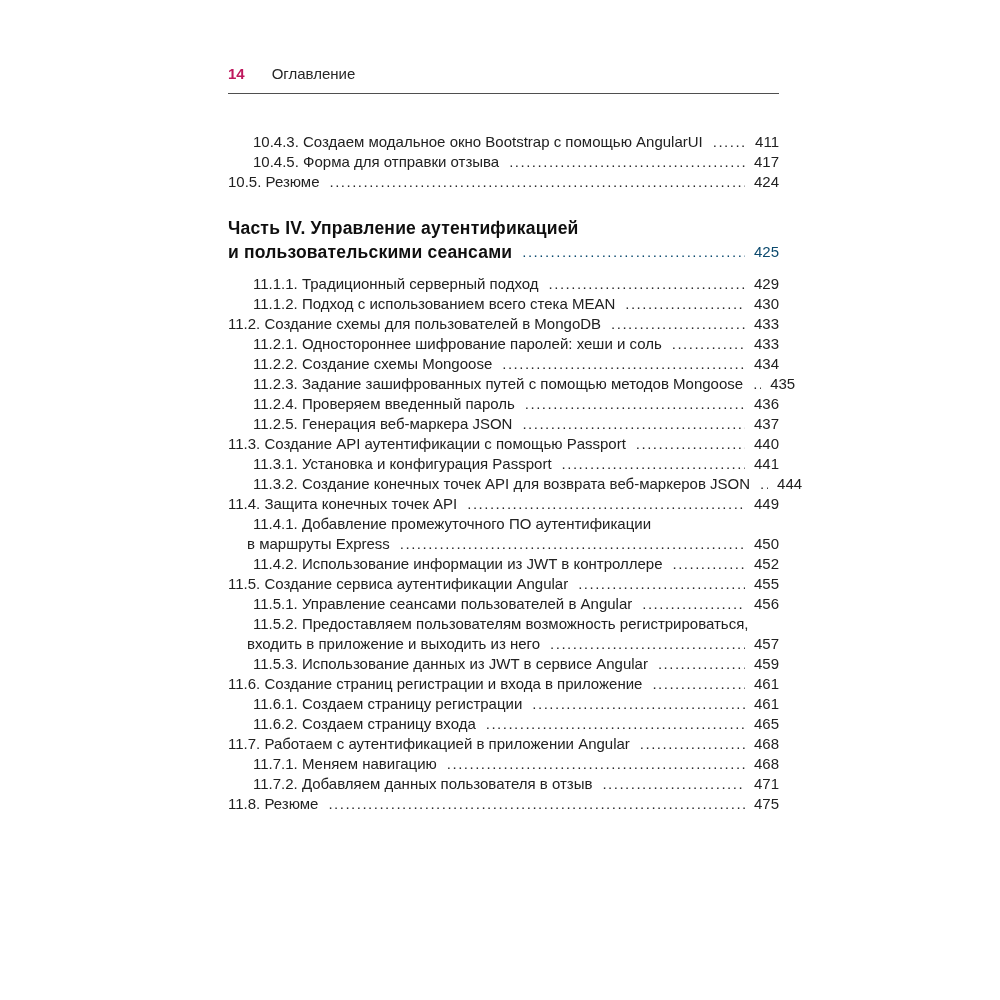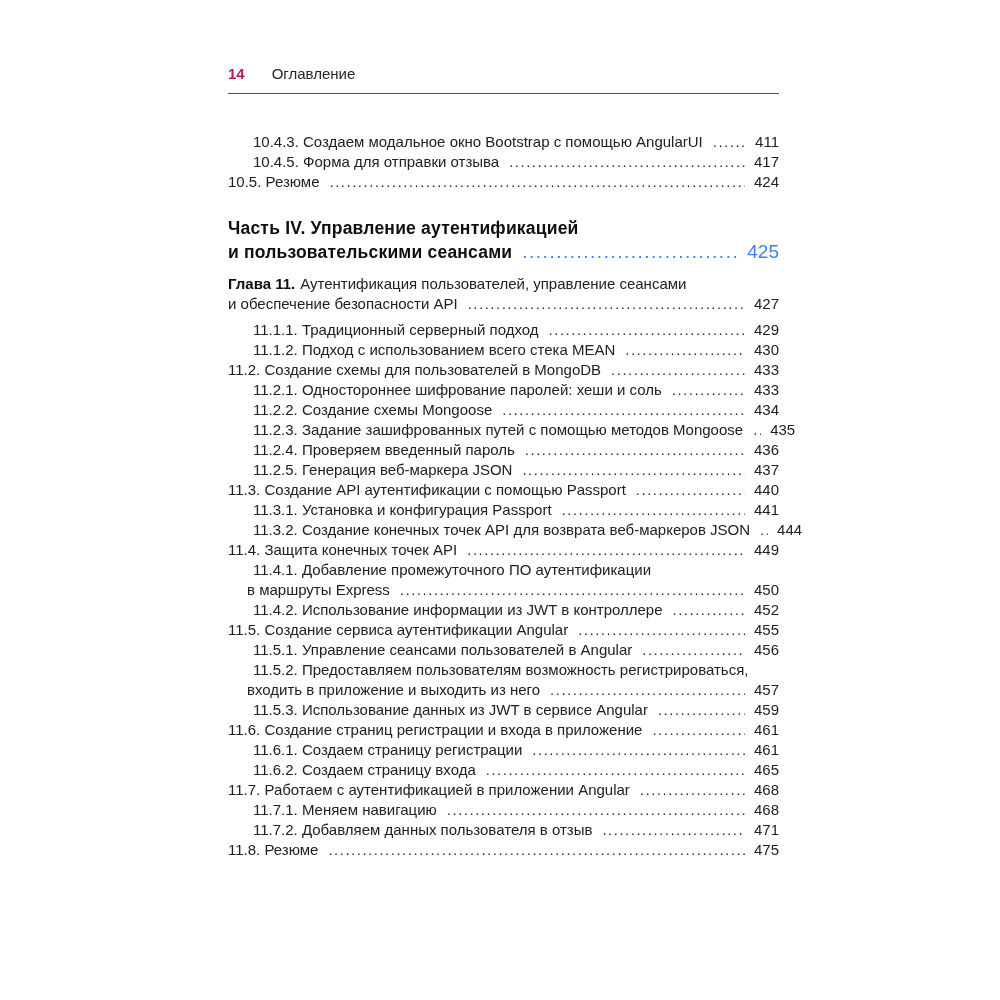--- a/index.html
+++ b/index.html
@@ -63,23 +63,23 @@
     font-size: 17.5px;
     line-height: 24px;
     margin-top: 24px;
     margin-bottom: 10px;
     color: #0f0f0f;
     letter-spacing: 0.2px;
   }
   .part .dots,
   .part .pg {
     font-weight: 400;
-    font-size: 19px;
+    font-size: 15px;
     letter-spacing: normal;
-    color: #3b82f6;
+    color: #0c4a6e;
   }
   .chapter { margin-bottom: 6px; }
   .chapter .bp {
     font-weight: 700;
     color: #0f0f0f;
     margin-right: 5px;
   }
 </style>
 </head>
 <body>
@@ -112,28 +112,20 @@
         </div>
       </div>
       <div class="entry part">
         <div class="l1">Часть IV. Управление аутентификацией</div>
         <div class="row">
           <span class="t">и пользовательскими сеансами</span>
           <span class="dots"></span>
           <span class="pg">425</span>
         </div>
       </div>
-      <div class="entry chapter">
-        <div class="l1"><span class="bp">Глава 11.</span><span>Аутентификация пользователей, управление сеансами</span></div>
-        <div class="row">
-          <span class="t">и обеспечение безопасности API</span>
-          <span class="dots"></span>
-          <span class="pg">427</span>
-        </div>
-      </div>
       <div class="entry single ind1">
         <div class="row">
           <span class="t">11.1.1. Традиционный серверный подход</span>
           <span class="dots"></span>
           <span class="pg">429</span>
         </div>
       </div>
       <div class="entry single ind1">
         <div class="row">
           <span class="t">11.1.2. Подход с использованием всего стека MEAN</span>

